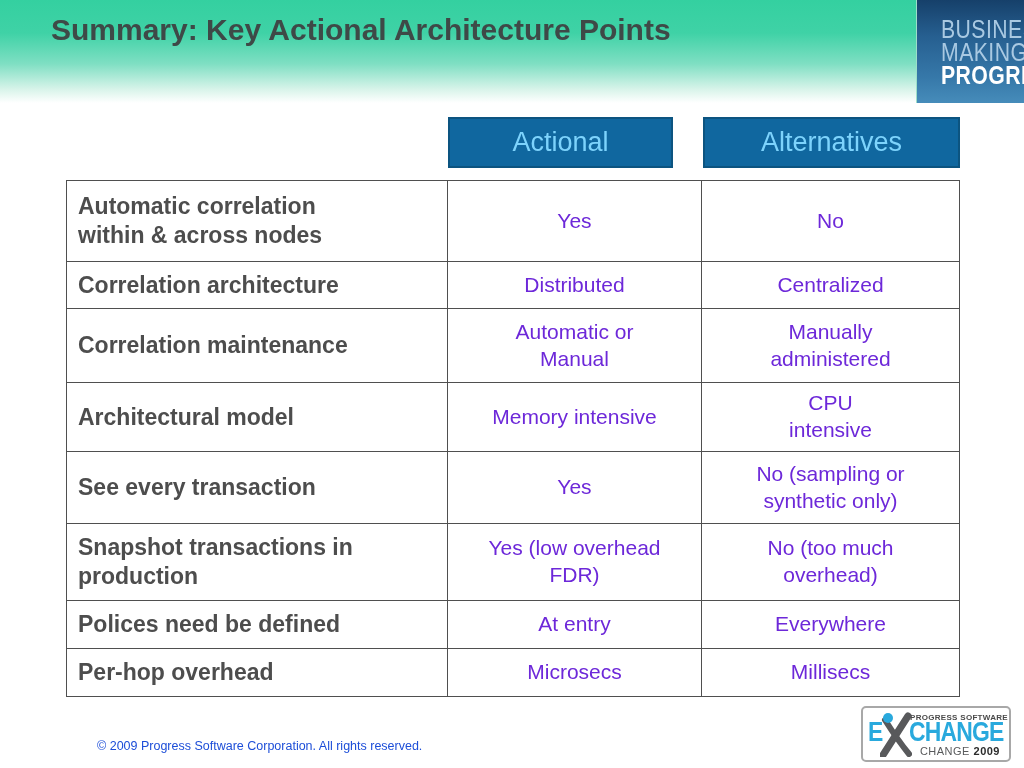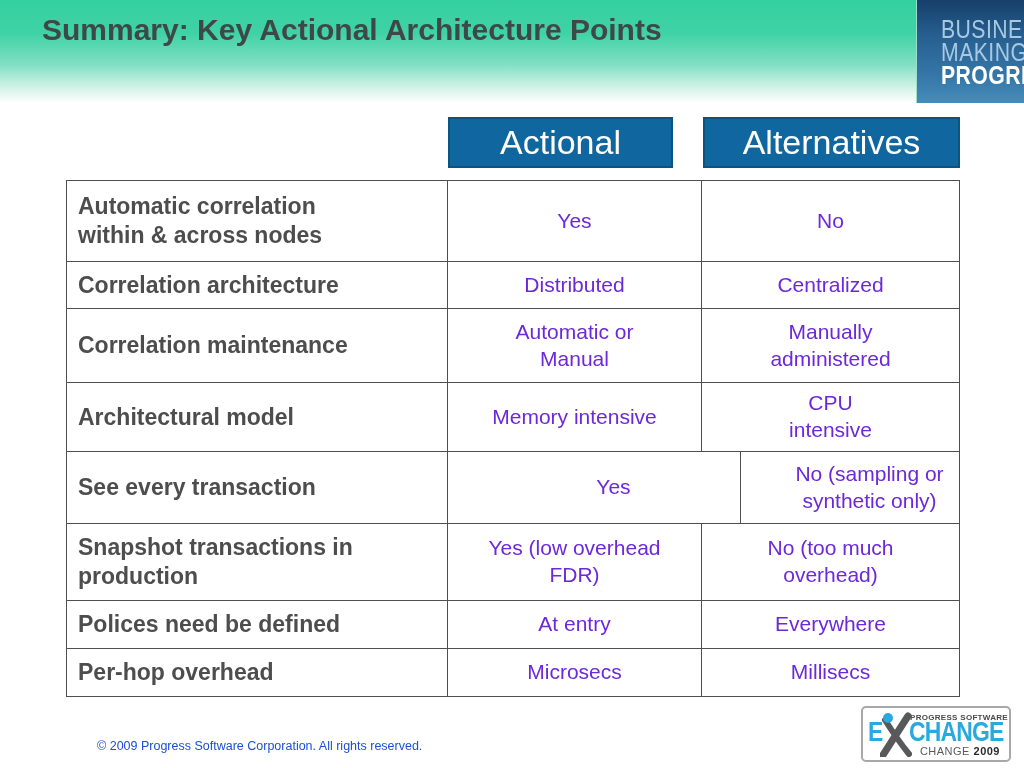--- a/index.html
+++ b/index.html
@@ -8,21 +8,21 @@
     position:relative; overflow:hidden; background:#ffffff;
     font-family:"Liberation Sans", sans-serif;
   }
 
   
   .title-band {
     position:absolute; left:0; top:0; width:1024px; height:103px;
     background:linear-gradient(180deg,#34d0a0 0%,#3fd2a6 32%,#7fdfc3 62%,#d9f4ea 87%,#ffffff 100%);
   }
   .slide-title {
-    position:absolute; left:42px; top:13px;
+    position:absolute; left:51px; top:13px;
     font-size:30px; font-weight:bold; color:#3e4947; letter-spacing:0;
   }
 
   
   .brand-box {
     position:absolute; left:916px; top:0; width:156px; height:103px;
     background:linear-gradient(180deg,#16406a 0%,#265f90 35%,#3678a9 75%,#468cba 100%);
     border-left:1px solid #9ddfc9;
   }
   .brand-text {
@@ -33,37 +33,37 @@
   .brand-line { font-size:25px; color:#a9c9e2; font-weight:400; letter-spacing:0.5px; }
   .brand-line.progress { color:#ffffff; font-weight:bold; }
   .brand-tm { font-size:8px; color:#a9c9e2; vertical-align:baseline; }
 
   
   .table-wrap { position:absolute; left:66px; top:117px; width:894px; }
   .thead {
     display:grid; grid-template-columns:382px 255px 1fr; height:51px; width:894px;
   }
   .hcell {
-    background:#10679f; border:2px solid #0c5480; color:#ffffff;
-    font-size:34px; display:flex; align-items:center; justify-content:center;
+    background:#10679f; border:2px solid #0c5480; color:#7dd3fc;
+    font-size:27px; display:flex; align-items:center; justify-content:center;
   }
   .hcell.actional { margin-right:30px; }
   .tbody {
     width:894px; border:1.5px solid #4f4f4f; background:#ffffff;margin-top:12px;
   }
   .trow {
     display:grid; grid-template-columns:381px 254px 1fr;
     border-bottom:1.5px solid #4f4f4f;
   }
   .trow:last-child { border-bottom:none; }
   .trow:nth-child(1){ height:81px; }
   .trow:nth-child(2){ height:47px; }
   .trow:nth-child(3){ height:74px; }
   .trow:nth-child(4){ height:69px; }
-  .trow:nth-child(5){ height:72px;gap:39px; }
+  .trow:nth-child(5){ height:72px; }
   .trow:nth-child(6){ height:77px; }
   .trow:nth-child(7){ height:48px; }
   .trow:nth-child(8){ height:47px; }
   .cell {
     display:flex; align-items:center; white-space:pre-line;
     border-right:1.5px solid #4f4f4f;
   }
   .cell.last { border-right:none; }
   .cell.label {
     justify-content:flex-start; padding-left:11px; padding-right:6px;

